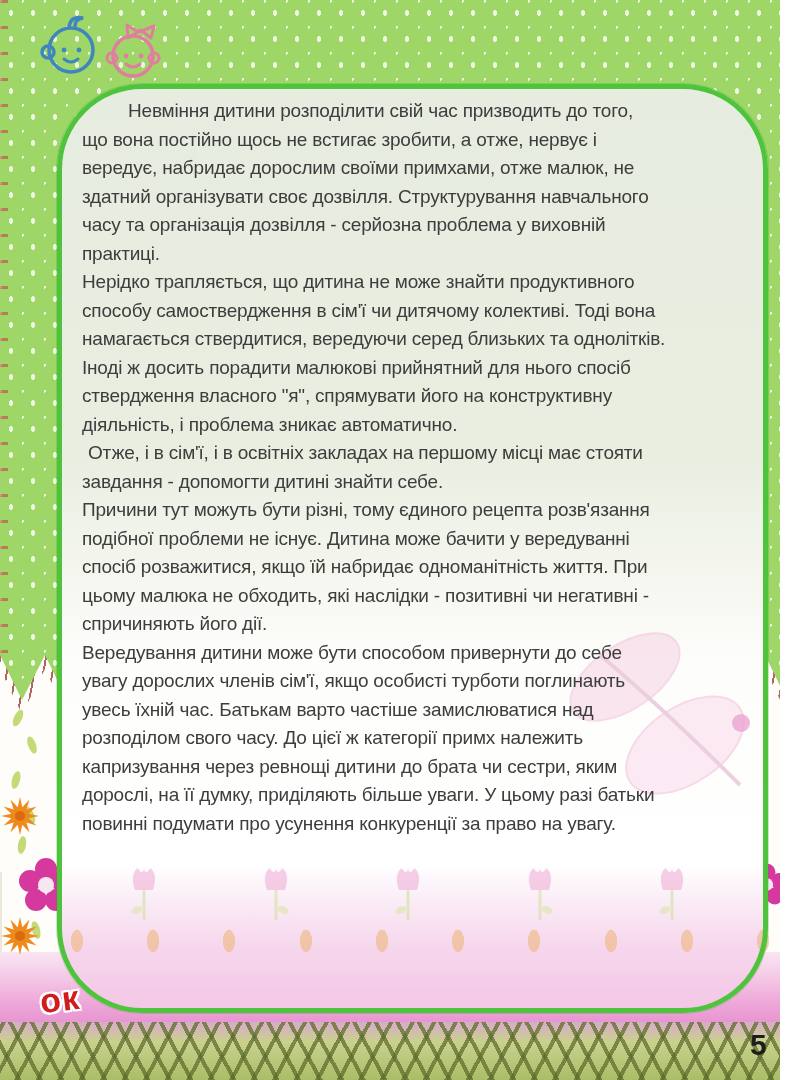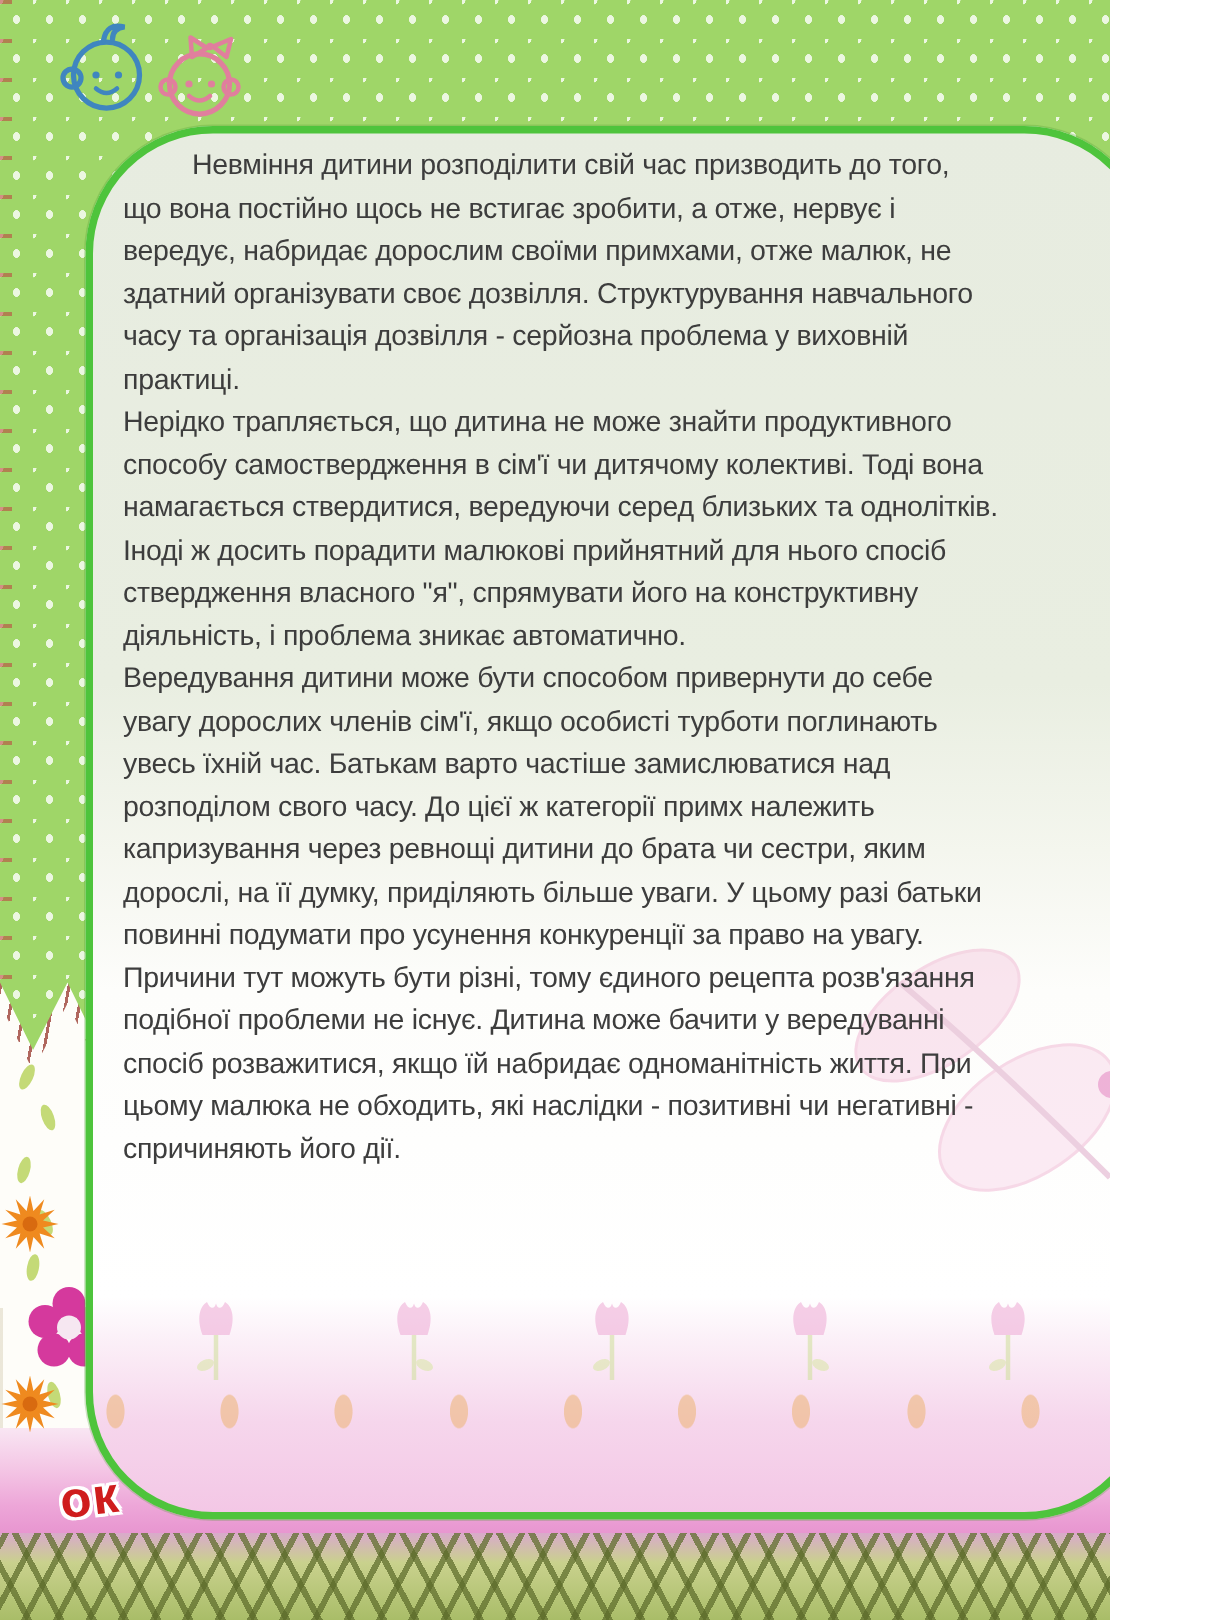--- a/index.html
+++ b/index.html
@@ -1,17 +1,17 @@
 <!DOCTYPE html>
 <html><head>
 <meta charset="utf-8">
 <style>
   html,body{margin:0;padding:0;}
   .page{position:relative;width:740px;height:1080px;overflow:hidden;
-        background:#fde047;font-family:"Liberation Sans",sans-serif;}
+        background:#fde047;font-family:"Liberation Sans",sans-serif;padding-left:40px;}
 
   
   .floral-base{position:absolute;left:0;top:560px;width:810px;height:470px;background:#fefdf9;}
   .seams{position:absolute;left:0;top:872px;width:810px;height:96px;
          background:repeating-linear-gradient(90deg,rgba(205,195,165,.38) 0 2px,rgba(0,0,0,0) 2px 121px);}
   .pink-band{position:absolute;left:0;top:952px;width:810px;height:72px;
              background:linear-gradient(180deg,#f9e6f3 0%,#f4c6e5 38%,#eda6d8 72%,#e794cf 100%);}
   .lattice{position:absolute;left:0;top:1022px;width:810px;height:58px;
            background:
              repeating-linear-gradient(62deg,rgba(92,107,42,0) 0 15px,rgba(92,107,42,.72) 15px 19px),
@@ -184,30 +184,32 @@
 вередує, набридає дорослим своїми примхами, отже малюк, не
 здатний організувати своє дозвілля. Структурування навчального
 часу та організація дозвілля - серйозна проблема у виховній
 практиці.</p>
     <p>Нерідко трапляється, що дитина не може знайти продуктивного
 способу самоствердження в сім'ї чи дитячому колективі. Тоді вона
 намагається ствердитися, вередуючи серед близьких та однолітків.
 Іноді ж досить порадити малюкові прийнятний для нього спосіб
 ствердження власного "я", спрямувати його на конструктивну
 діяльність, і проблема зникає автоматично.</p>
+    <p class="p-small-indent">Отже, і в сім'ї, і в освітніх закладах на першому місці має стояти
+завдання - допомогти дитині знайти себе.</p>
+    <p>Причини тут можуть бути різні, тому єдиного рецепта розв'язання
+подібної проблеми не існує. Дитина може бачити у вередуванні
+спосіб розважитися, якщо їй набридає одноманітність життя. При
+цьому малюка не обходить, які наслідки - позитивні чи негативні -
+спричиняють його дії.</p>
     <p>Вередування дитини може бути способом привернути до себе
 увагу дорослих членів сім'ї, якщо особисті турботи поглинають
 увесь їхній час. Батькам варто частіше замислюватися над
 розподілом свого часу. До цієї ж категорії примх належить
 капризування через ревнощі дитини до брата чи сестри, яким
 дорослі, на її думку, приділяють більше уваги. У цьому разі батьки
 повинні подумати про усунення конкуренції за право на увагу.</p>
-    <p>Причини тут можуть бути різні, тому єдиного рецепта розв'язання
-подібної проблеми не існує. Дитина може бачити у вередуванні
-спосіб розважитися, якщо їй набридає одноманітність життя. При
-цьому малюка не обходить, які наслідки - позитивні чи негативні -
-спричиняють його дії.</p>
   </div>
 
   <div class="ok-label">ок</div>
   <div class="page-number">5</div>
 
 </div>
 
 </body></html>

